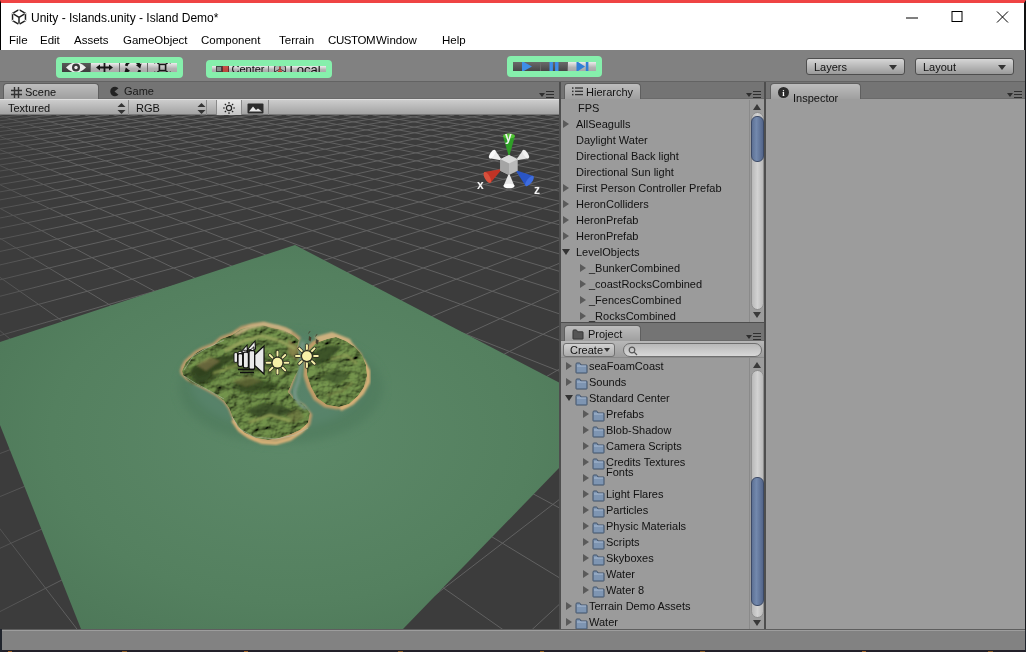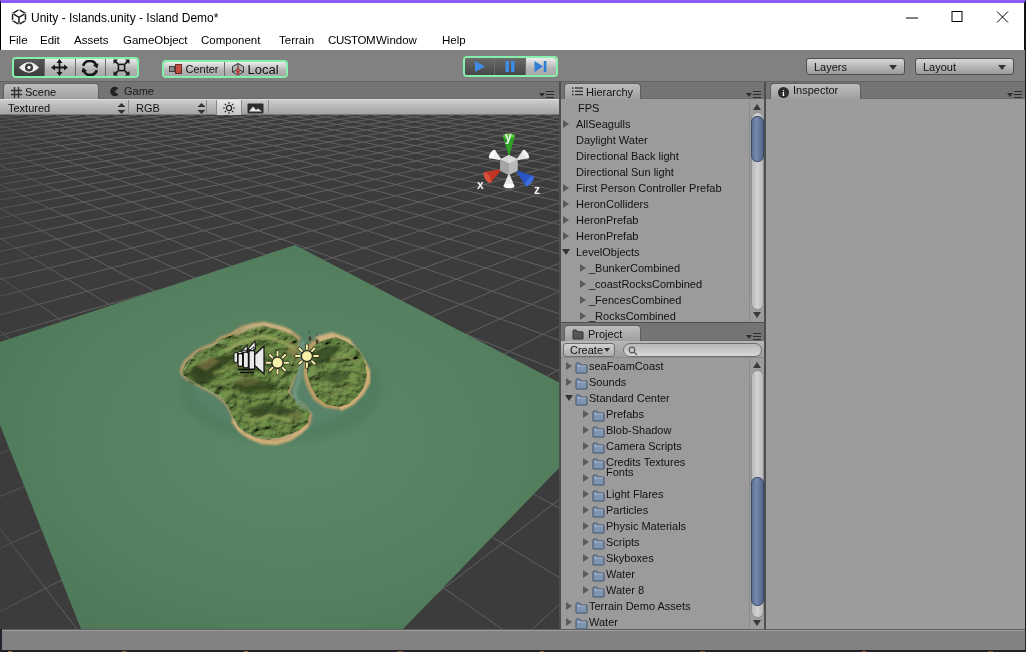--- a/index.html
+++ b/index.html
@@ -1,24 +1,24 @@
 <!DOCTYPE html>
 <html><head><meta charset="utf-8"><style>
 * { margin:0; padding:0; box-sizing:border-box; }
 html,body { width:1026px; height:652px; overflow:hidden; }
 body { font-family:"Liberation Sans",sans-serif; position:relative; background:#4e4e4e; }
 #titlebar { position:absolute; left:0; top:0; width:1026px; height:30px; background:#fff;
-  border-top:3px solid #8b5cf6; border-left:1px solid #000; border-right:2px solid #111; }
+  border-top:3px solid #ef4444; border-left:1px solid #000; border-right:2px solid #111; }
 #title { position:absolute; left:30px; top:8px; font-size:12px; color:#000; }
 #menubar { position:absolute; left:0; top:30px; width:1026px; height:20px; background:#fff;
   border-left:1px solid #000; border-right:2px solid #111; }
 #menubar span { position:absolute; top:4px; font-size:11.5px; color:#000; }
 #toolbar { position:absolute; left:0; top:50px; width:1026px; height:32px;
   background:#818181; border-bottom:1px solid #636363; }
-.toolgrp { position:absolute; display:flex; border:2px solid #86efac; border-radius:4px; overflow:hidden; }
+.toolgrp { position:absolute; display:flex; border:6px solid #86efac; border-radius:4px; overflow:hidden;margin-left:44px; }
 .tbtn { width:31.5px; height:100%; background:linear-gradient(#ececec,#b4b4b4 60%,#a8a8a8); display:flex; align-items:center; justify-content:center; border-right:1px solid #6a6a6a; }
 .tbtn:last-child { border-right:none; }
 .tbtn.on { background:linear-gradient(#585858,#3d3d3d); }
 .tbtn.dark { background:linear-gradient(#6a6a6a,#474747); }
 .dd { position:absolute; height:17px; background:linear-gradient(#d6d6d6,#9a9a9a); border:1px solid #4e4e4e; border-radius:3px; font-size:11px; color:#111; padding:2px 0 0 7px; }
 .dd .dar { position:absolute; right:7px; top:6px; width:0; height:0; border-left:4px solid transparent; border-right:4px solid transparent; border-top:5px solid #333; }
 .panel-tabstrip { position:absolute; background:#747474; border-bottom:1px solid #6a6a6a; }
 .tab { position:absolute; background:linear-gradient(#bdbdbd,#9f9f9f); border:1px solid #5f5f5f; border-bottom:none; border-radius:4px 4px 0 0; font-size:11px; color:#111; }
 .pmenu { position:absolute; width:15px; height:8px; }
 .pmenu:before { content:""; position:absolute; left:0; top:2px; border-left:3px solid transparent; border-right:3px solid transparent; border-top:4px solid #2e2e2e; }
@@ -655,21 +655,21 @@
   </div>
 </div>
 
 <div id="inspector" style="position:absolute;left:766px;top:82px;width:260px;height:548px;background:#9c9c9c">
   <div class="panel-tabstrip" style="left:0;top:0;width:260px;height:17px"></div>
   <div class="tab" style="left:4px;top:1px;width:91px;height:16px">
     <svg style="position:absolute;left:7px;top:3px" width="11" height="11" viewBox="0 0 11 11">
         <circle cx="5.5" cy="5.5" r="5.5" fill="#2c2c2c"></circle>
         <text x="5.5" y="8.6" font-size="8.5" font-weight="bold" fill="#fff" text-anchor="middle" font-family="Liberation Serif,serif">i</text>
       </svg>
-    <span style="position:absolute;left:22px;top:0">Inspector</span>
+    <span style="position:absolute;left:22px;top:8px">Inspector</span>
   </div>
   <div class="pmenu" style="left:241px;top:9px"></div>
 </div>
 
 <div id="statusbar" style="position:absolute;left:0;top:629px;width:1026px;height:23px;background:#828282;z-index:50">
   <div style="position:absolute;left:0;top:0;width:1026px;height:1px;background:#5e5e5e"></div>
   <div style="position:absolute;left:0;top:1px;width:1026px;height:1px;background:#9d9d9d"></div>
   <div style="position:absolute;left:0;bottom:0;width:1026px;height:2.5px;background:#232029">
     <div style="position:absolute;left:8px;top:1px;width:4px;height:1.5px;background:#a06428"></div>
     <div style="position:absolute;left:122px;top:1px;width:5px;height:1.5px;background:#8a5a24"></div>

